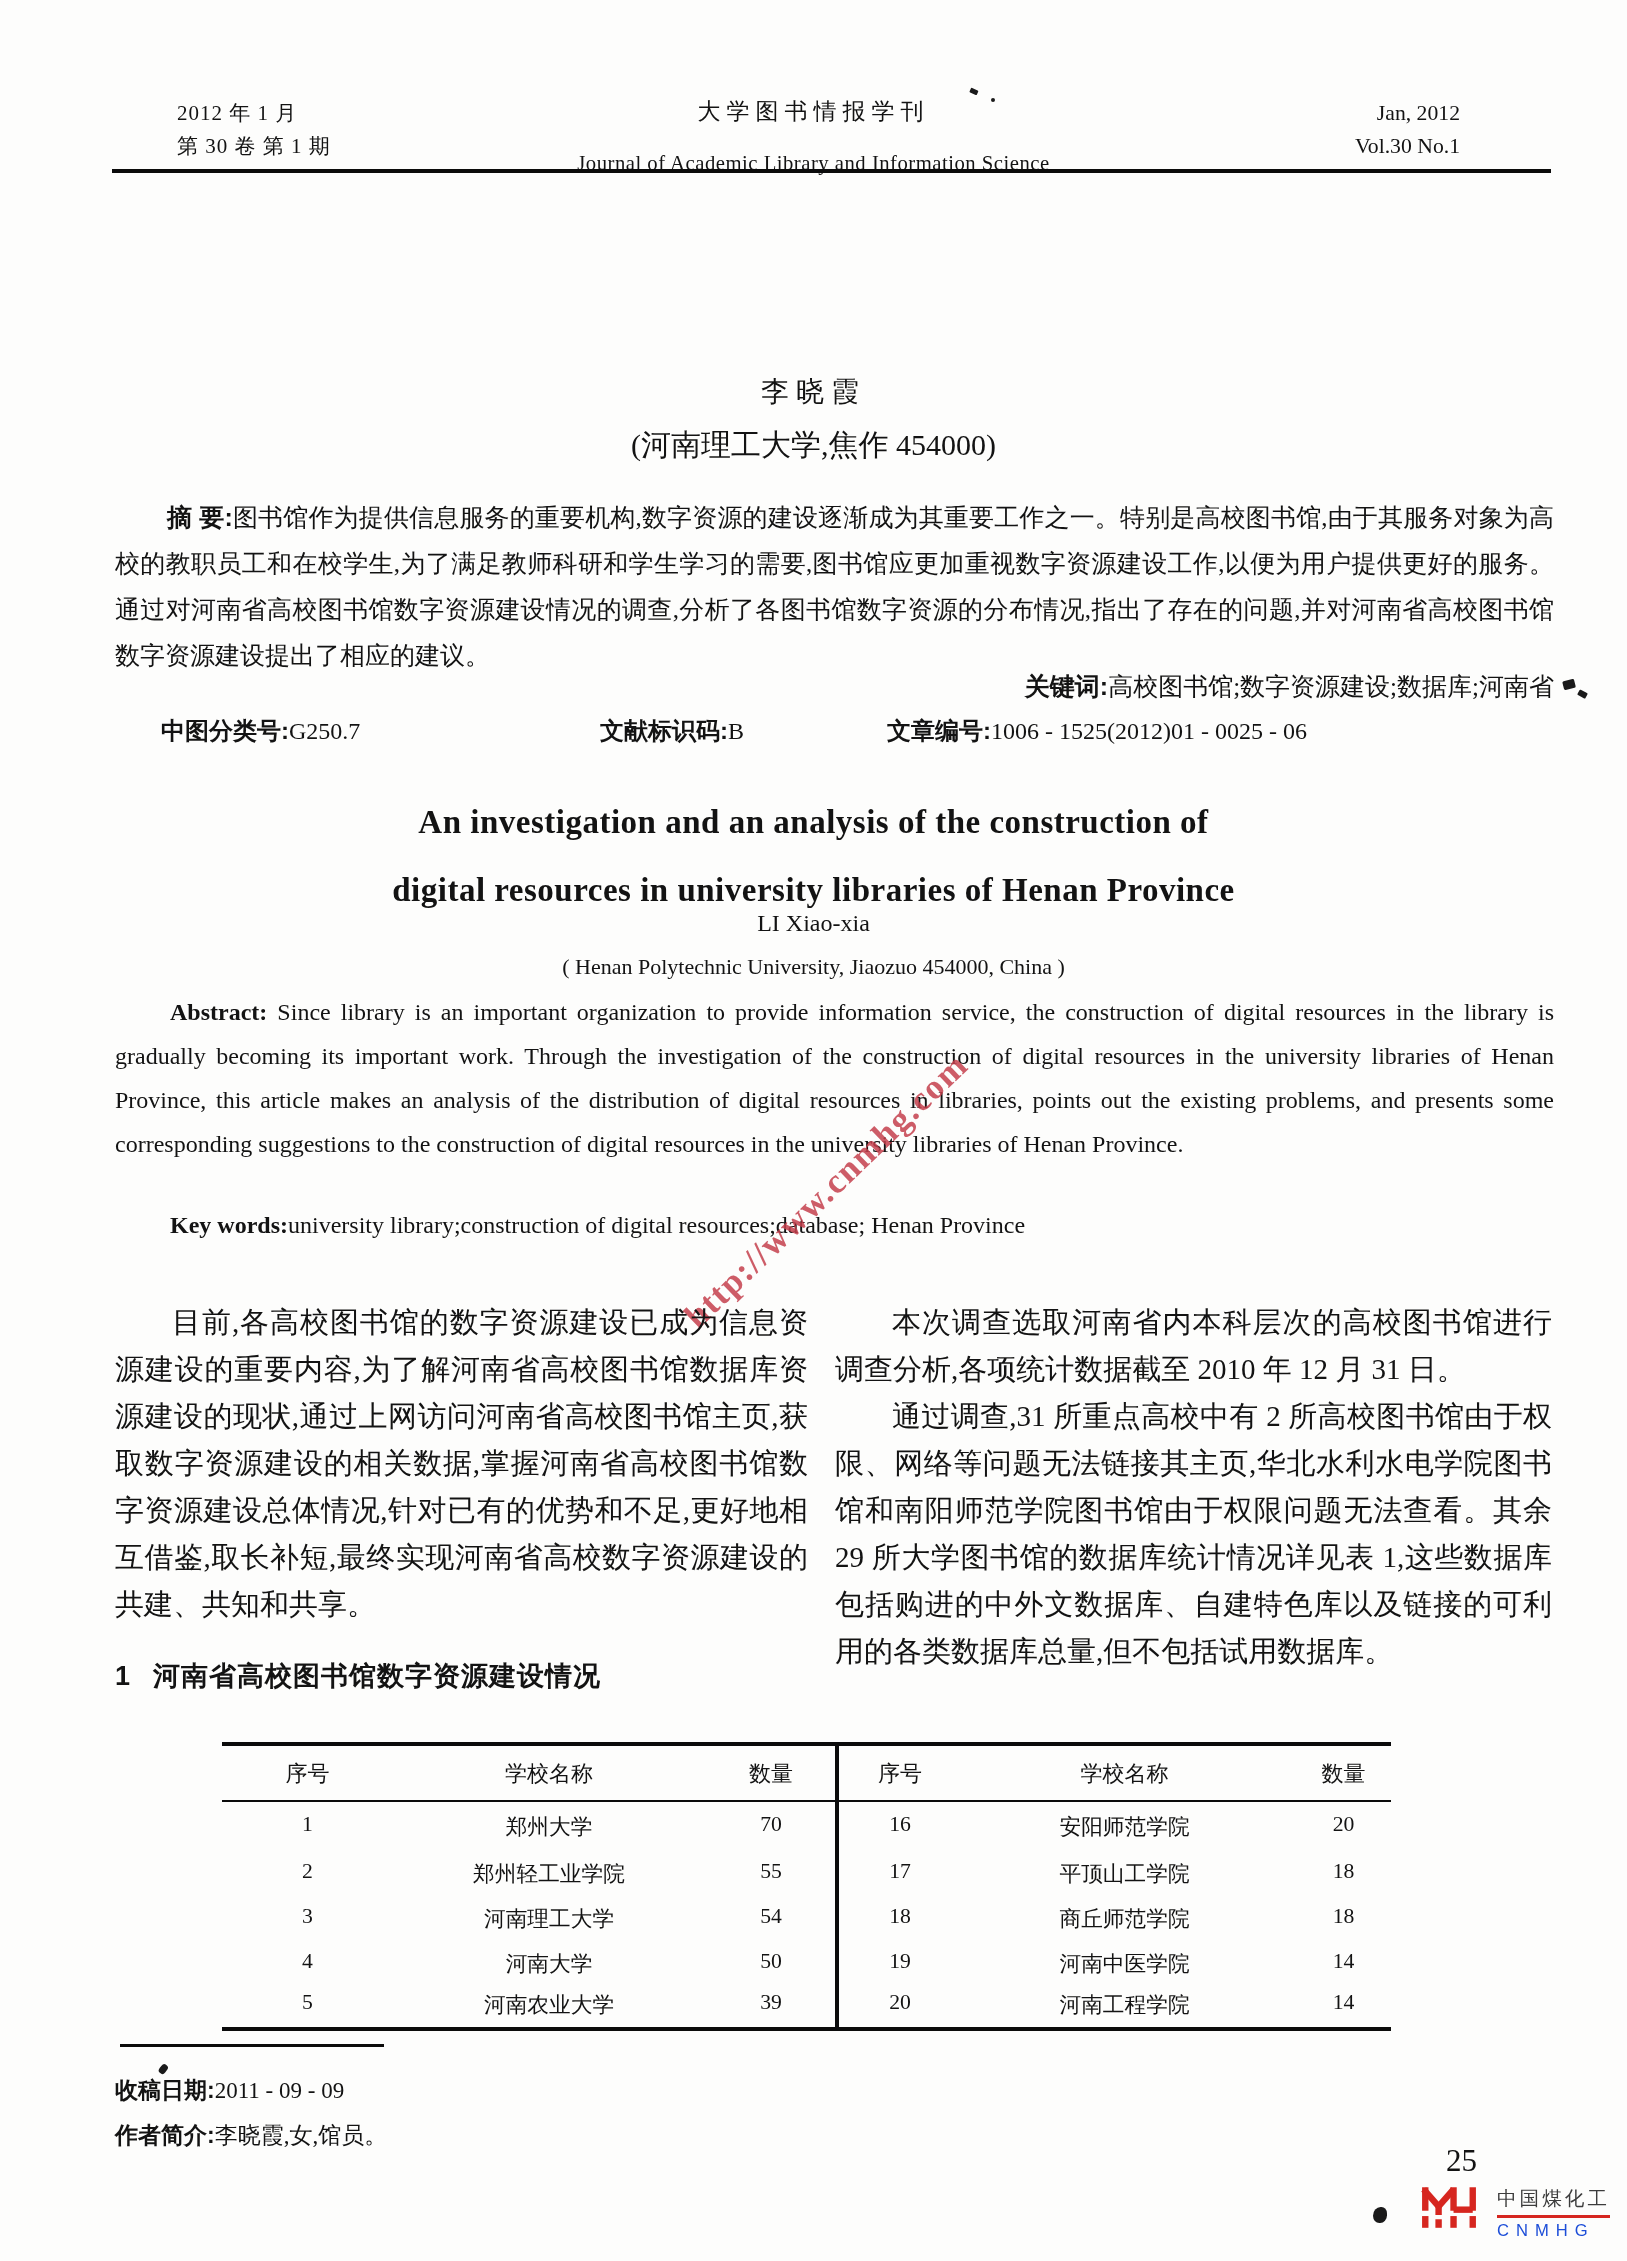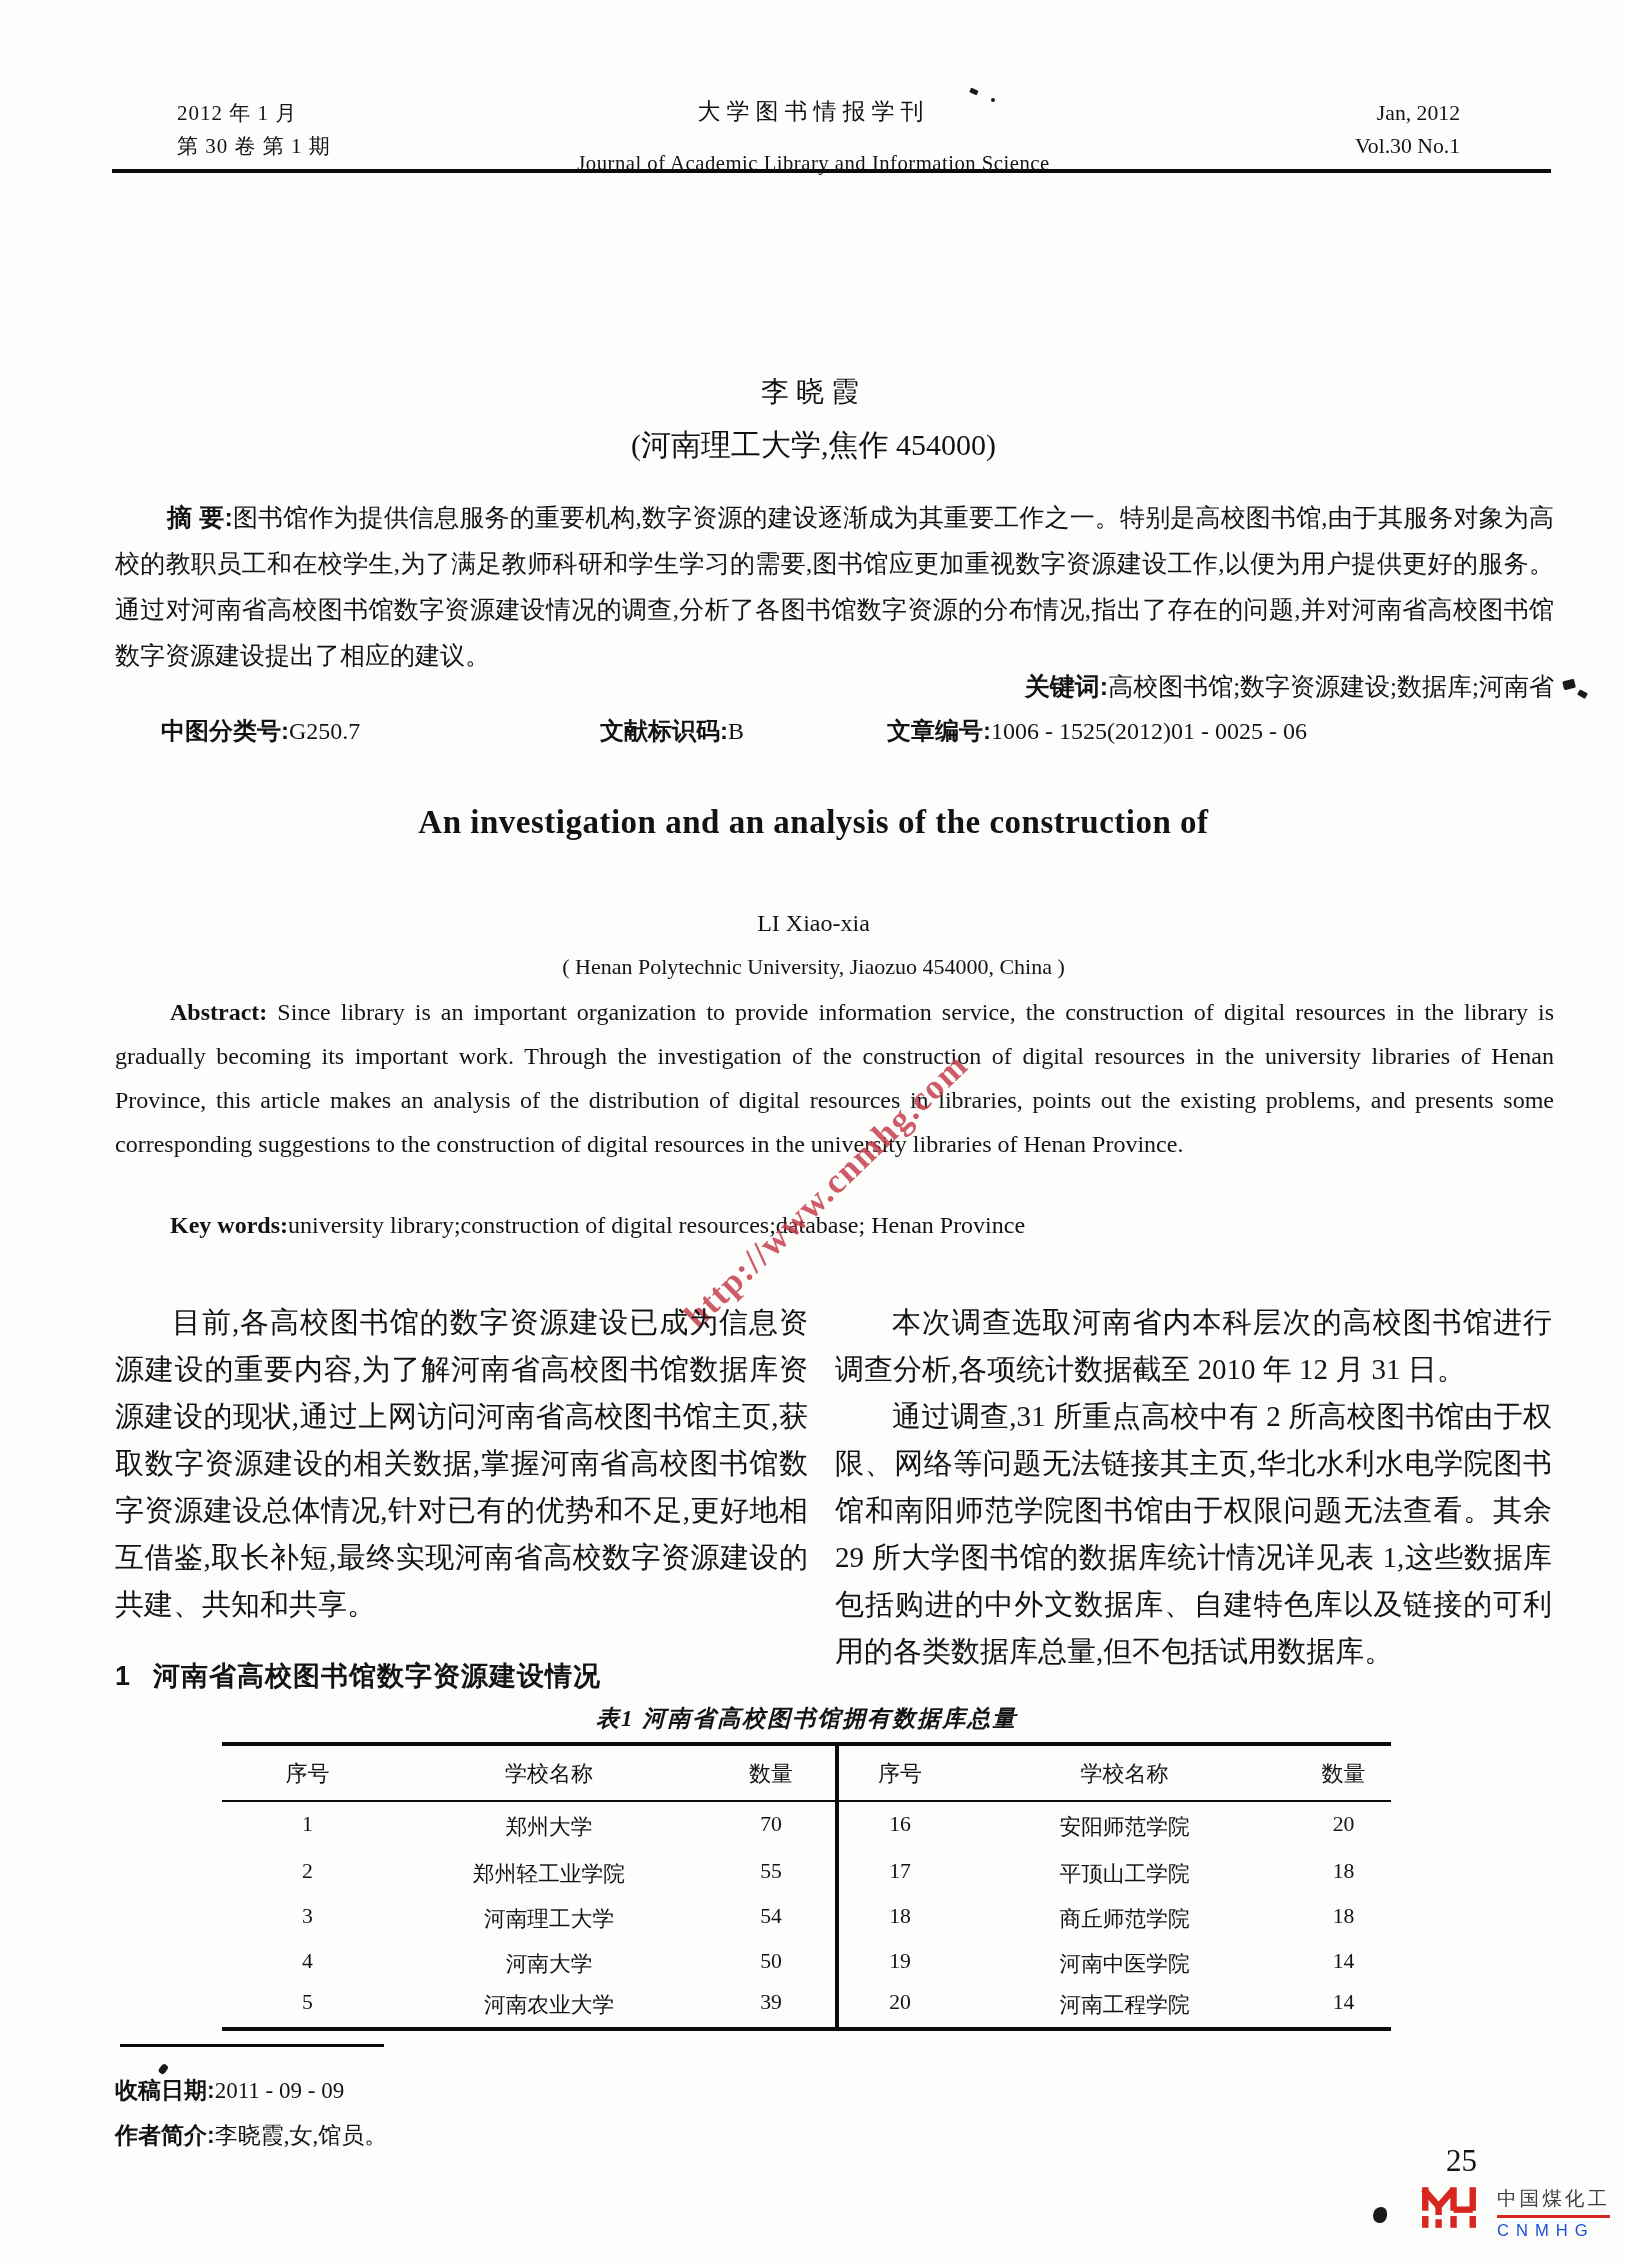--- a/index.html
+++ b/index.html
@@ -120,41 +120,41 @@
   <div class="block abstract-cn"><span class="blab">摘  要:</span><span>图书馆作为提供信息服务的重要机构,数字资源的建设逐渐成为其重要工作之一。特别是高校图书馆,由于其服务对象为高校的教职员工和在校学生,为了满足教师科研和学生学习的需要,图书馆应更加重视数字资源建设工作,以便为用户提供更好的服务。通过对河南省高校图书馆数字资源建设情况的调查,分析了各图书馆数字资源的分布情况,指出了存在的问题,并对河南省高校图书馆数字资源建设提出了相应的建议。</span></div>
   <div class="block kw-cn"><span class="blab">关键词:</span><span>高校图书馆;数字资源建设;数据库;河南省</span></div>
 
   <div class="block meta-line">
     <span class="m1"><span class="blab">中图分类号:</span><span>G250.7</span></span>
     <span class="m2"><span class="blab">文献标识码:</span><span>B</span></span>
     <span class="m3"><span class="blab">文章编号:</span><span>1006 - 1525(2012)01 - 0025 - 06</span></span>
   </div>
 
   <div class="abs center title-en t-en1">An investigation and an analysis of the construction of</div>
+  <div class="abs center title-en t-en2">digital resources in university libraries of Henan Province</div>
   <div class="abs center author-en">LI Xiao-xia</div>
   <div class="abs center affil-en">( Henan Polytechnic University, Jiaozuo  454000, China )</div>
 
   <div class="block abstract-en"><span class="blab" style="font-family:'Liberation Serif',serif;">Abstract:</span>
     <span>Since library is an important organization to provide information service, the construction of digital resources in the library is gradually becoming its important work. Through the investigation of the construction of digital resources in the university libraries of Henan Province, this article makes an analysis of the distribution of digital resources in libraries, points out the existing problems, and presents some corresponding suggestions to the construction of digital resources in the university libraries of Henan Province.</span></div>
   <div class="block kw-en"><span class="blab" style="font-family:'Liberation Serif',serif;">Key words:</span><span>university library;construction of digital resources;database; Henan Province</span></div>
 
   <div class="abs watermark">http://www.cnmhg.com</div>
 
   <div class="col col-left">
     <p>目前,各高校图书馆的数字资源建设已成为信息资源建设的重要内容,为了解河南省高校图书馆数据库资源建设的现状,通过上网访问河南省高校图书馆主页,获取数字资源建设的相关数据,掌握河南省高校图书馆数字资源建设总体情况,针对已有的优势和不足,更好地相互借鉴,取长补短,最终实现河南省高校数字资源建设的共建、共知和共享。</p>
   </div>
   <div class="abs heading1">
     <span class="no">1</span><span>河南省高校图书馆数字资源建设情况</span>
   </div>
   <div class="col col-right">
     <p>本次调查选取河南省内本科层次的高校图书馆进行调查分析,各项统计数据截至 2010 年 12 月 31 日。</p>
     <p>通过调查,31 所重点高校中有 2 所高校图书馆由于权限、网络等问题无法链接其主页,华北水利水电学院图书馆和南阳师范学院图书馆由于权限问题无法查看。其余 29 所大学图书馆的数据库统计情况详见表 1,这些数据库包括购进的中外文数据库、自建特色库以及链接的可利用的各类数据库总量,但不包括试用数据库。</p>
   </div>
 
-  <div class="tbl-caption">表1  河南省高校图书馆拥有数据库总量</div>
   <div class="tbl">
     <div class="rule-h" style="top:0;height:4px;"></div>
     <div class="rule-h" style="top:58px;height:2px;"></div>
     <div class="rule-h" style="top:285px;height:4px;"></div>
     <div class="divider"></div>
 
     <div class="trow thead-row">
       <span>序号</span>
       <span>学校名称</span>
       <span>数量</span>

